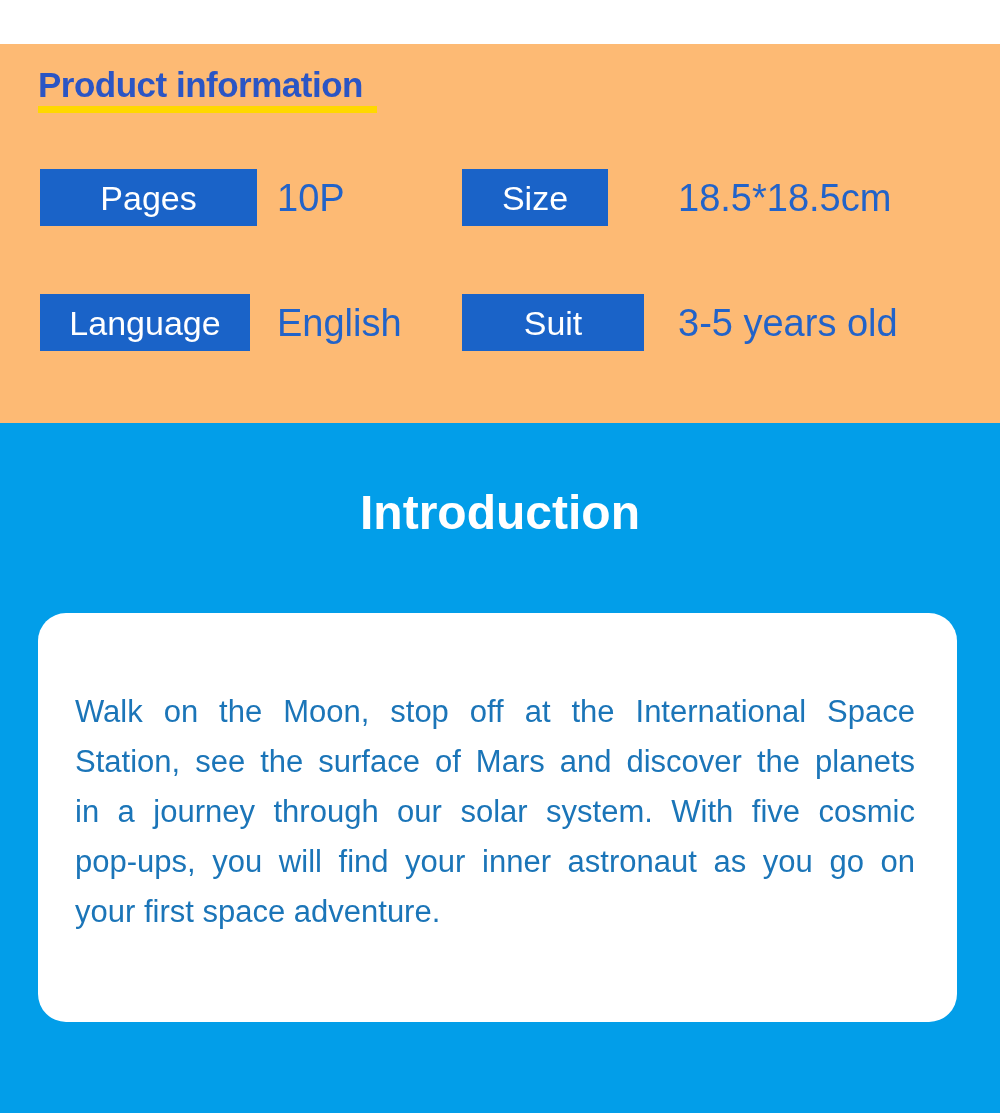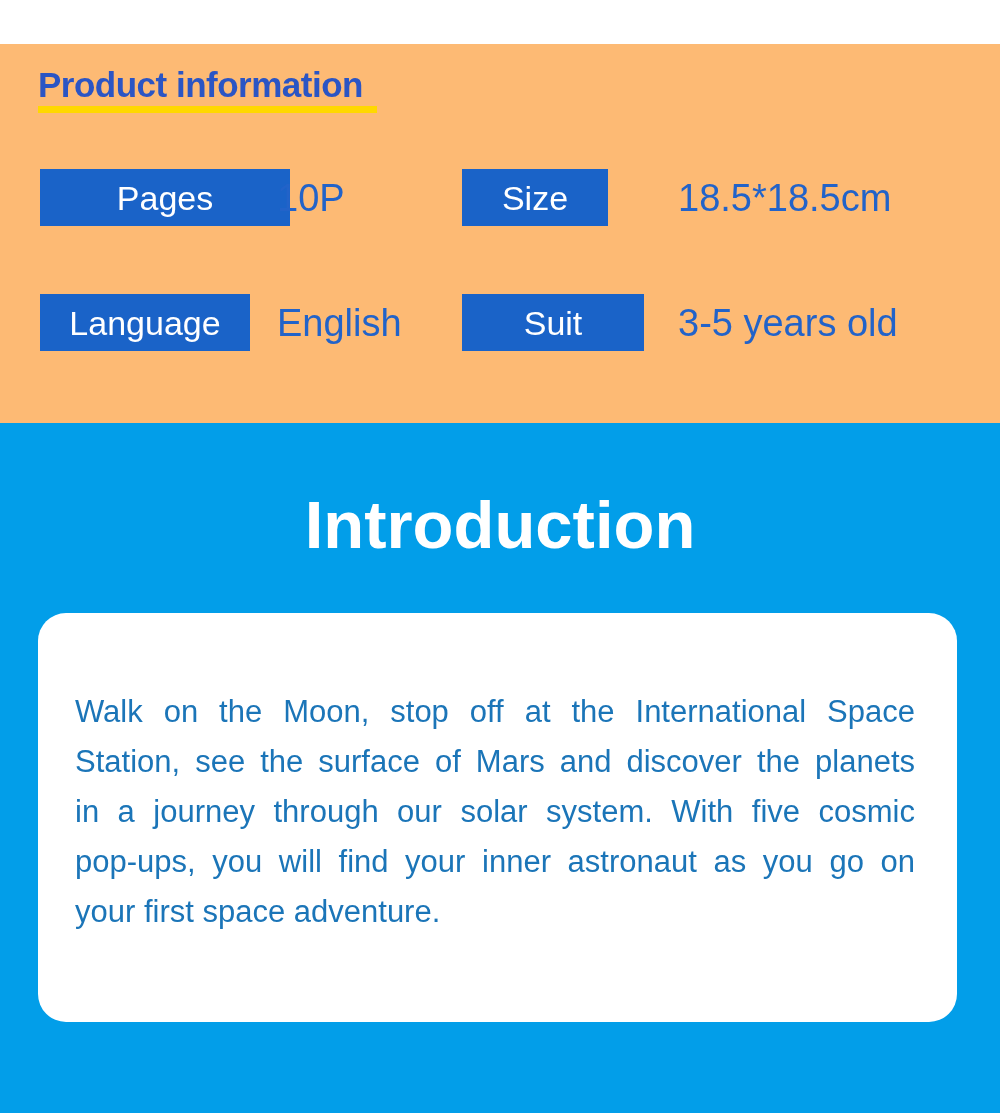--- a/index.html
+++ b/index.html
@@ -47,21 +47,21 @@
   .info-value {
     position: absolute;
     height: 57px;
     display: flex;
     align-items: center;
     color: #2263c9;
     font-size: 38px;
     line-height: 1;
     white-space: nowrap;
   }
-  .pos-label-0 { left: 40px;  top: 125px; width: 250px; }
+  .pos-label-0 { left: 40px;  top: 125px; width: 217px; }
   .pos-value-0 { left: 277px; top: 125px; }
   .pos-label-1 { left: 462px; top: 125px; width: 146px; }
   .pos-value-1 { left: 678px; top: 125px; text-align: center; }
   .pos-label-2 { left: 40px;  top: 250px; width: 210px; }
   .pos-value-2 { left: 277px; top: 250px; }
   .pos-label-3 { left: 462px; top: 250px; width: 182px; }
   .pos-value-3 { left: 678px; top: 250px; }
 
   
   .intro-section {
@@ -72,21 +72,21 @@
     height: 690px;
     background: #029ee9;
   }
   .intro-heading {
     position: absolute;
     left: 0;
     top: 62px;
     width: 1000px;
     text-align: center;
     color: #ffffff;
-    font-size: 67px;
+    font-size: 48px;
     font-weight: bold;
     line-height: 1.18;
   }
   .intro-card {
     position: absolute;
     left: 38px;
     top: 190px;
     width: 919px;
     height: 409px;
     background: #ffffff;

